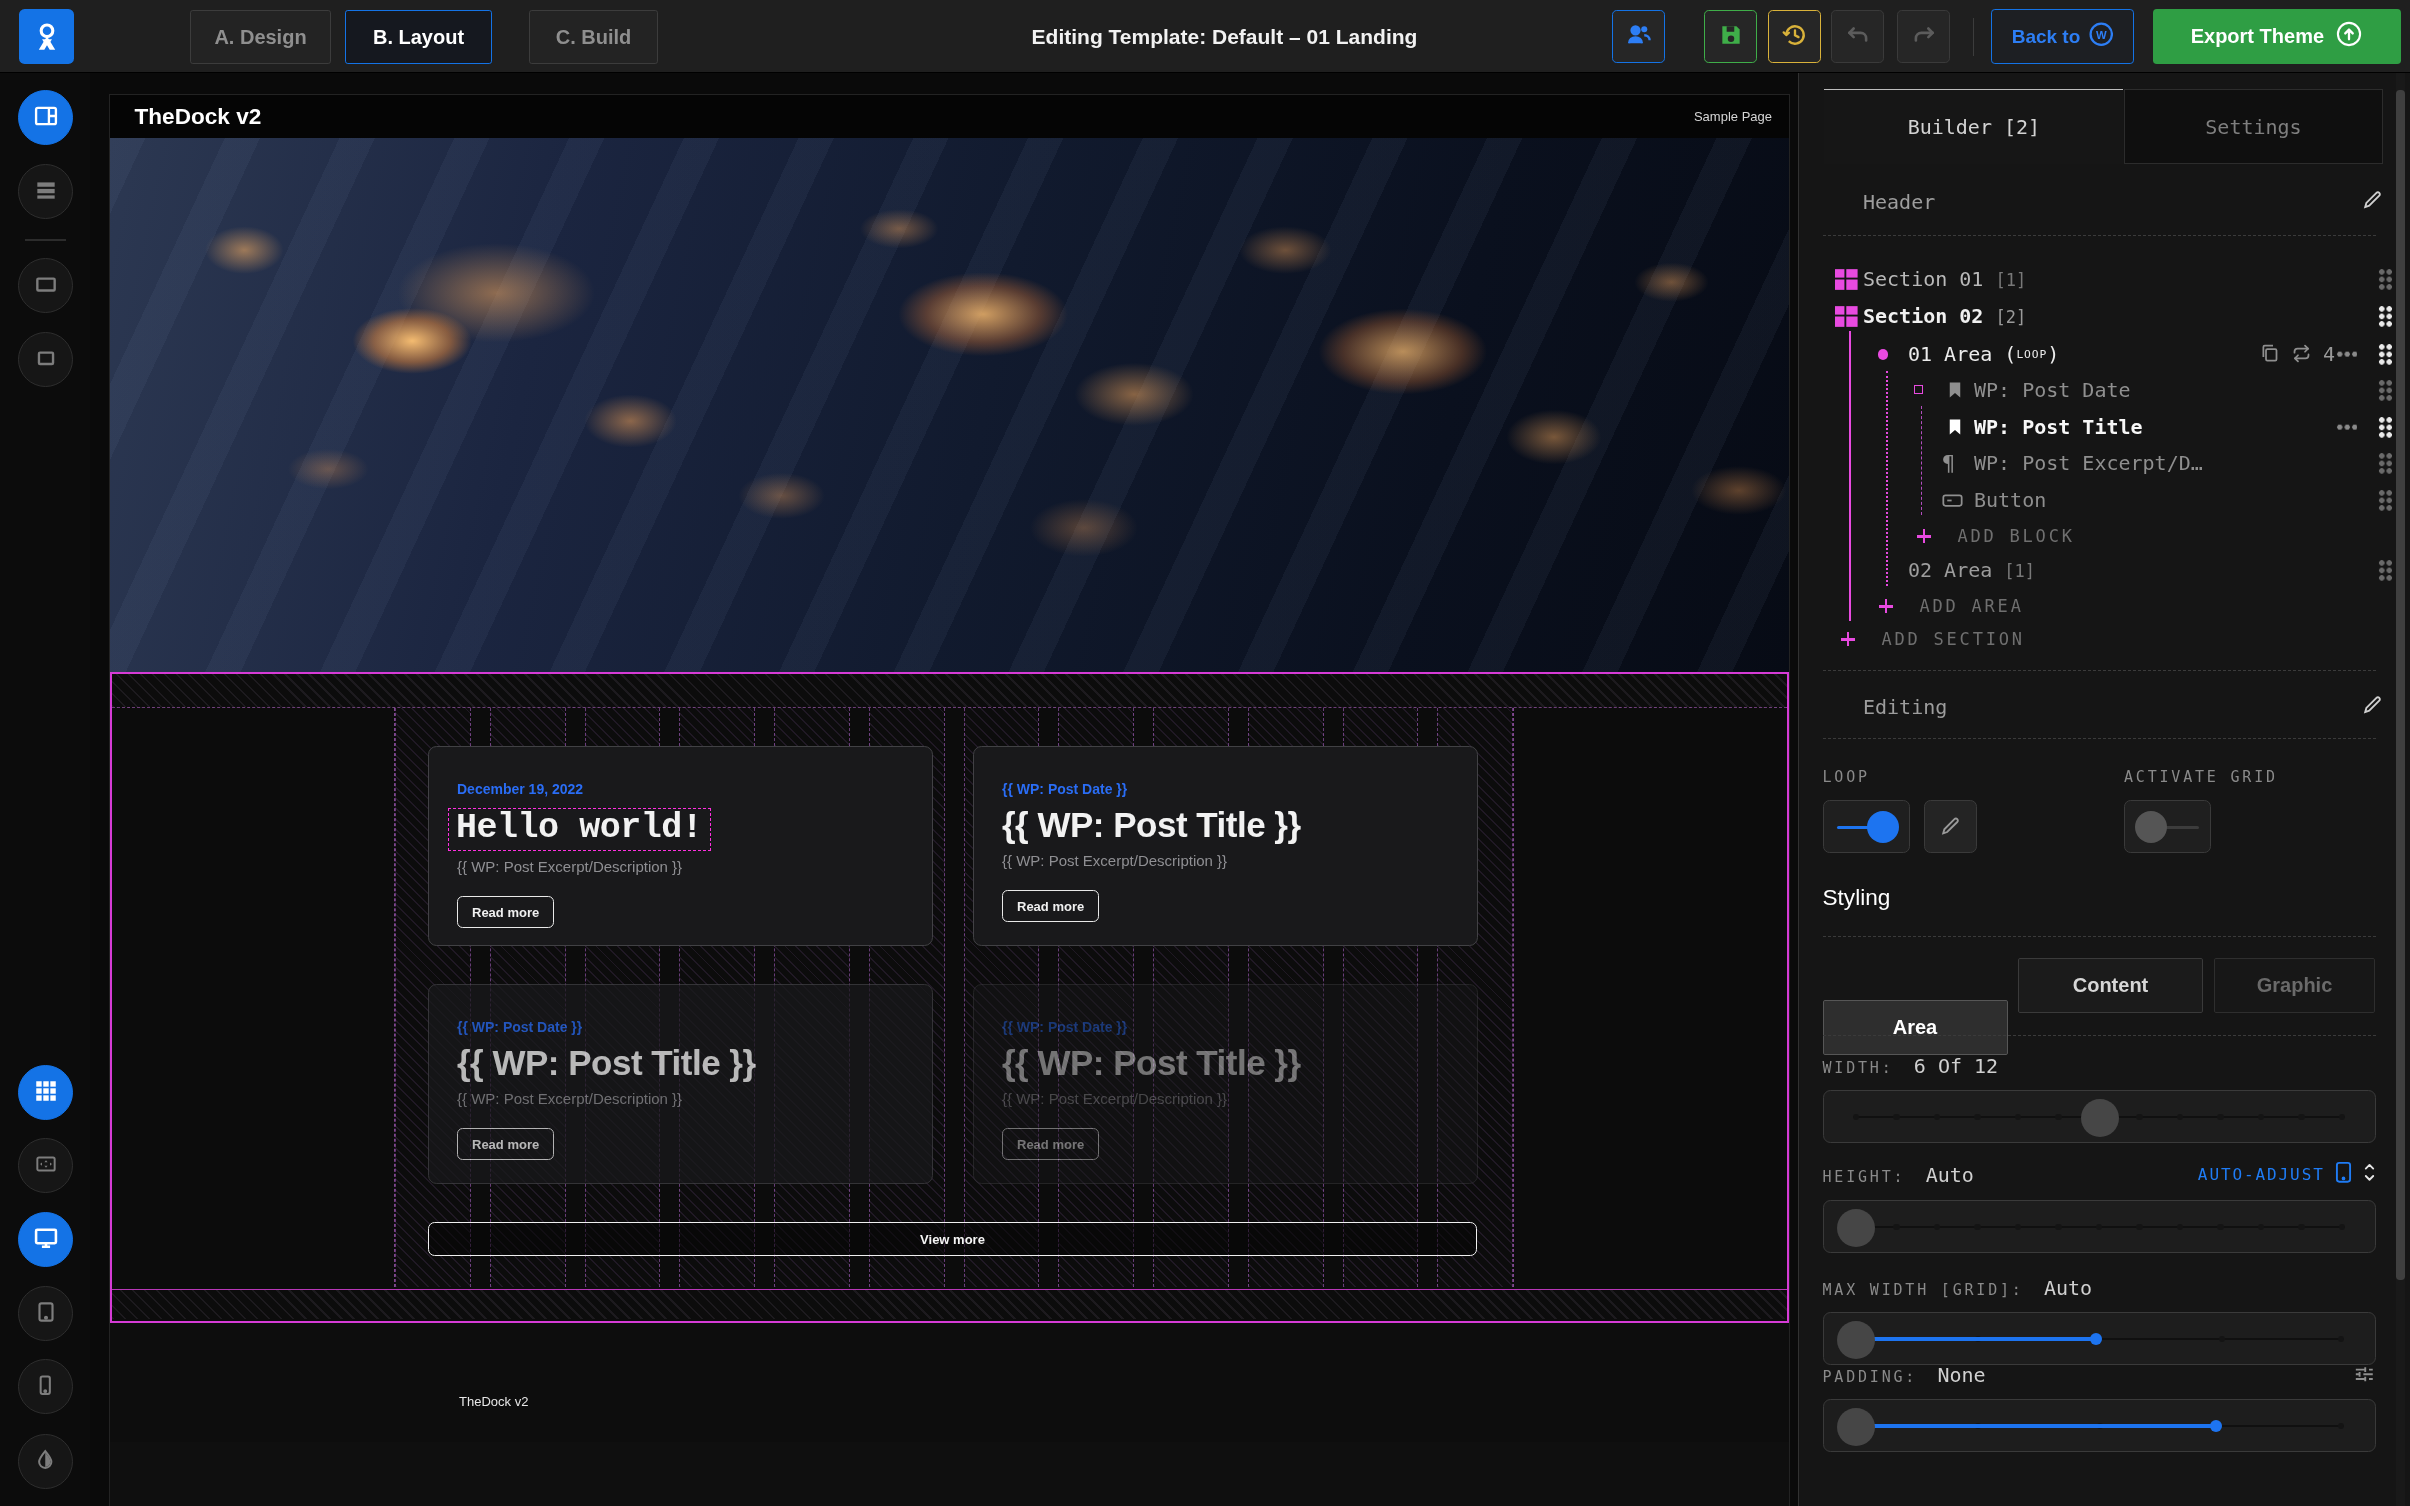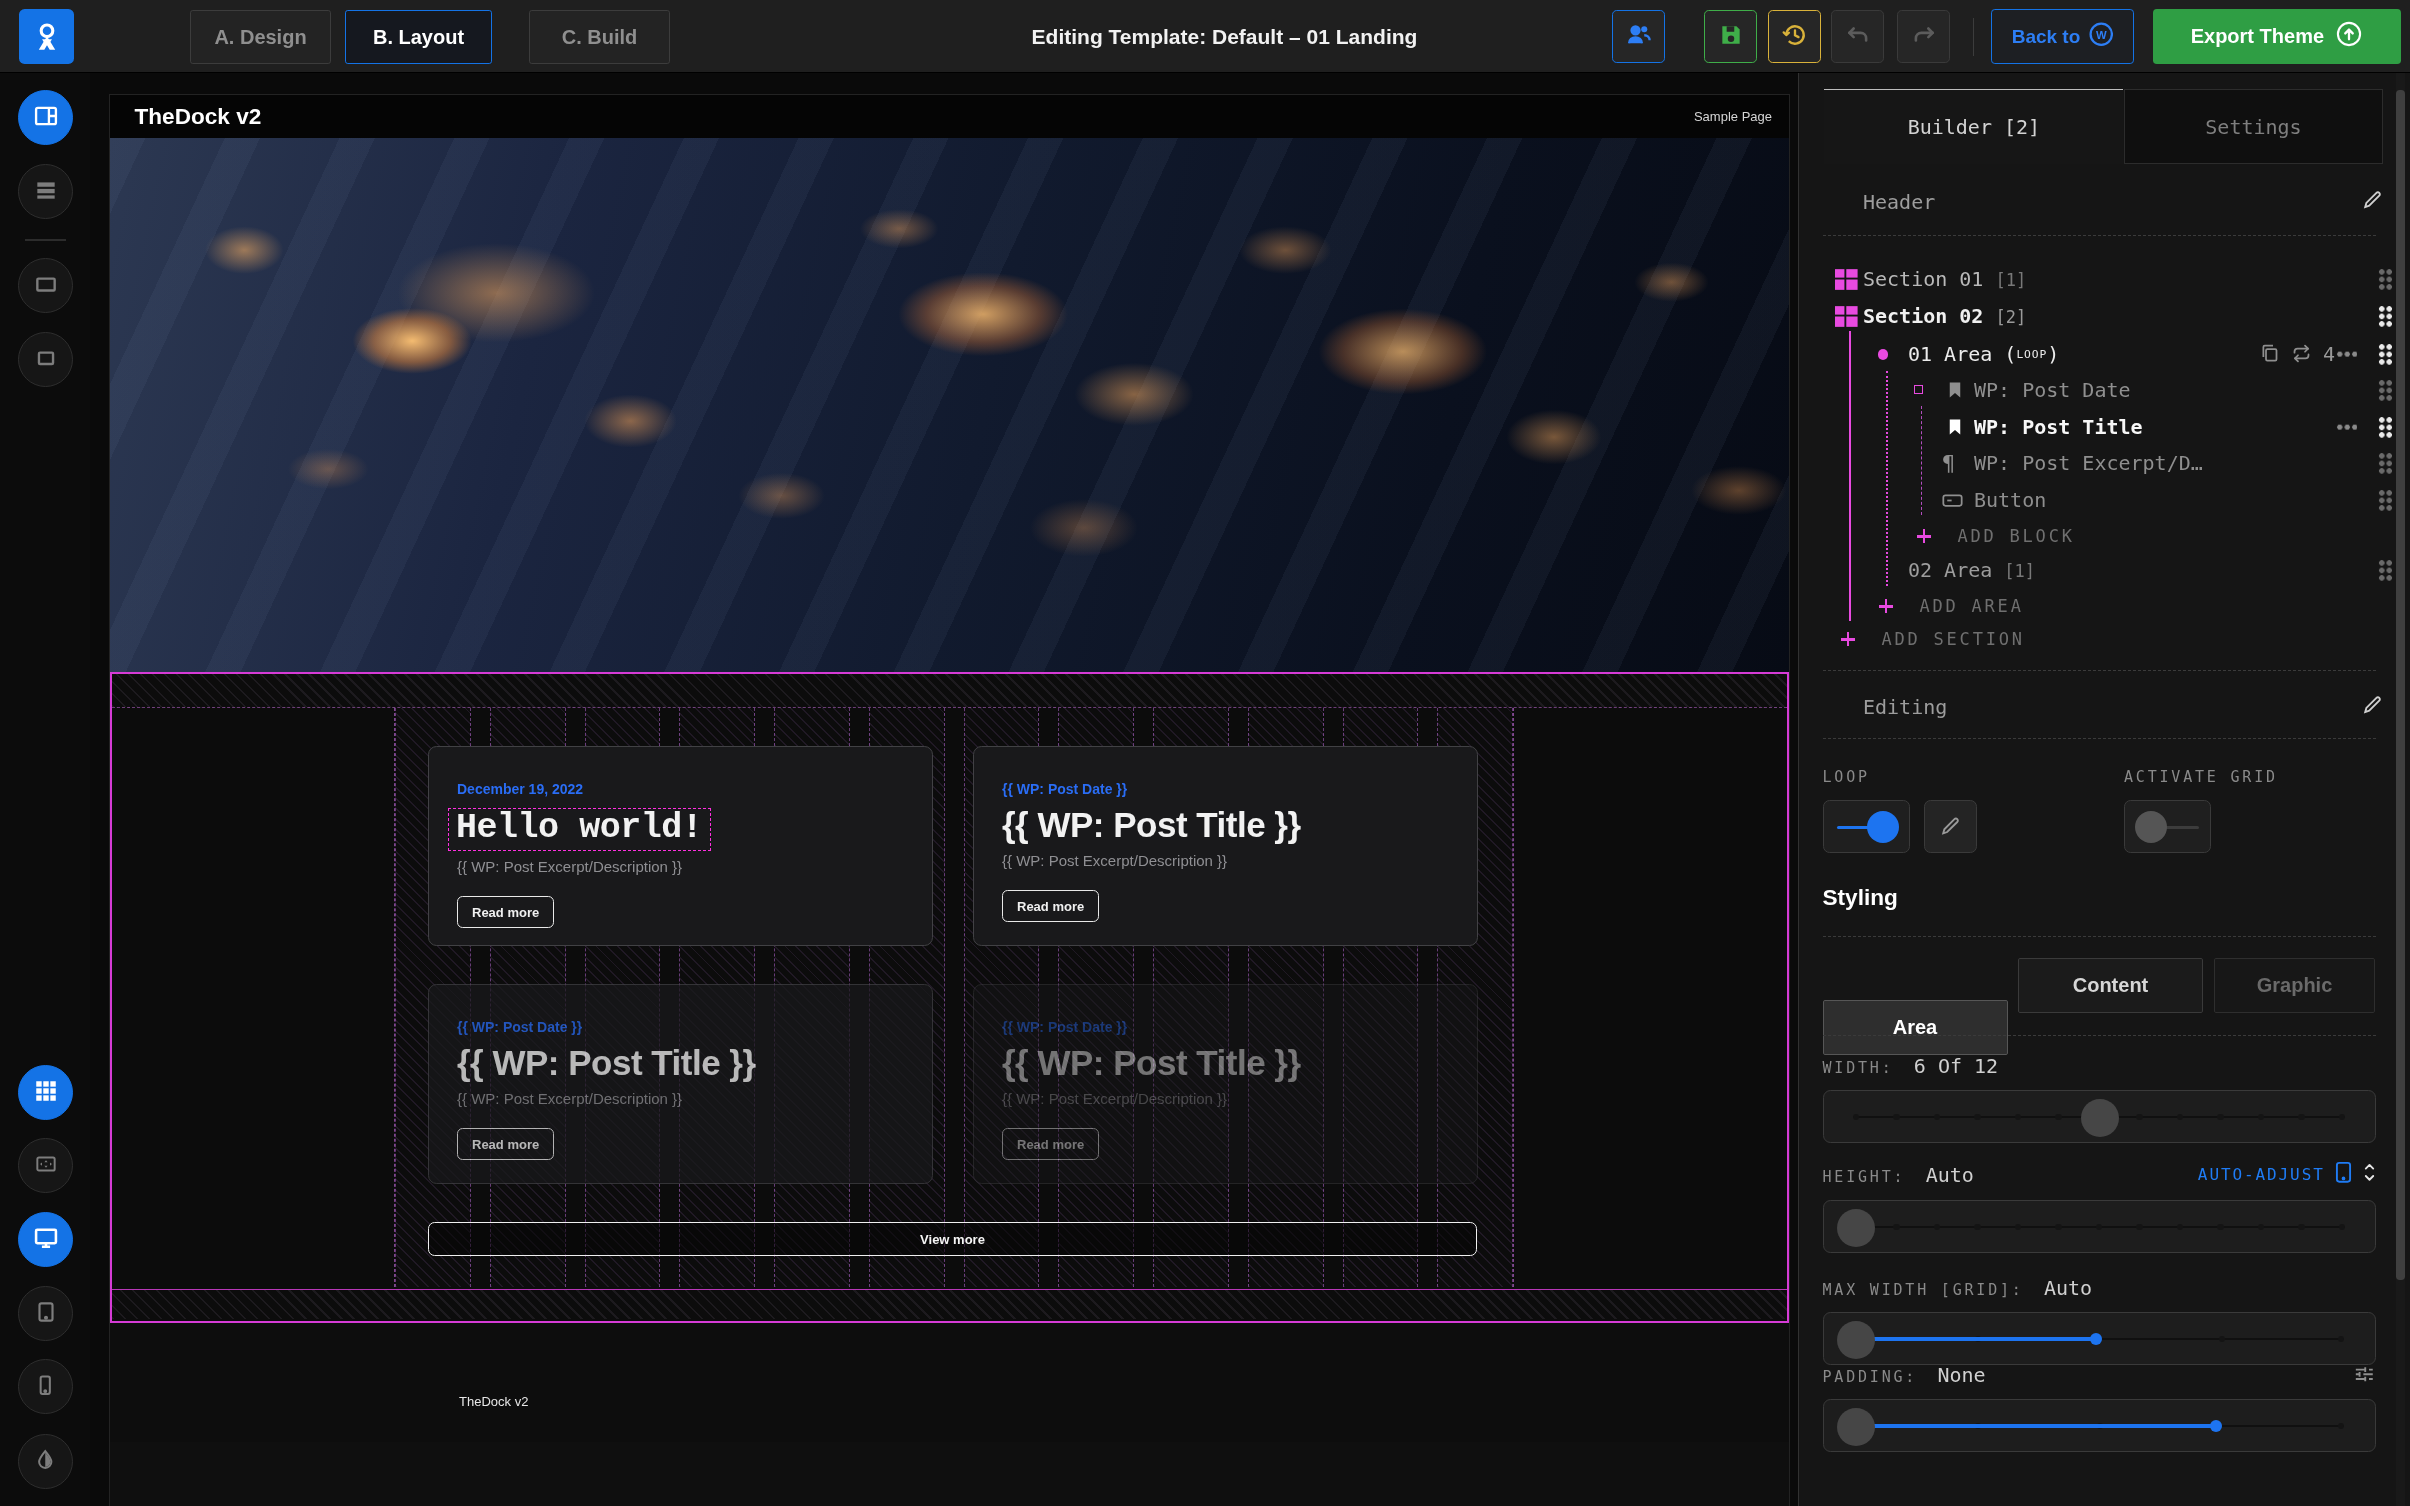--- a/index.html
+++ b/index.html
@@ -6,21 +6,21 @@
   body { background:#000; font-family:"Liberation Sans","DejaVu Sans",sans-serif; }
   .app { position:relative; width:2411px; height:1507px; background:#0a0a0a; overflow:hidden; }
 
   
   .topbar { position:absolute; left:0; top:0; width:2411px; height:73px; background:#1f1f1f; border-bottom:0.9px solid #000; z-index:50; }
   .logo { position:absolute; left:19px; top:9.4px; width:55px; height:55px; background:#1473e6; border-radius:5.6px; display:flex; align-items:center; justify-content:center; }
   .mode-tab { position:absolute; top:10.4px; height:54px; border-radius:2.8px; background:#232323; border:0.9px solid #3c3c3c; color:#8f8f8f; font-weight:bold; font-size:20px; display:flex; align-items:center; justify-content:center; cursor:pointer; }
   .mode-tab.active { background:#15181f; border:1.9px solid #1473e6; color:#fff; }
   .tab-design { left:190px; width:141px; }
   .tab-layout { left:345px; width:147px; }
-  .tab-build  { left:529px; width:141px; }
+  .tab-build  { left:529px; width:129px; }
   .topbar-title { position:absolute; left:942px; top:0; width:565px; height:73px; display:flex; align-items:center; justify-content:center; color:#f2f2f2; font-weight:bold; font-size:21px; }
   .icon-btn { position:absolute; top:10.4px; width:53px; height:53px; border-radius:4.7px; background:#262626; border:0.9px solid #3a3a3a; display:flex; align-items:center; justify-content:center; cursor:pointer; }
   .btn-users   { left:1612px; border-color:#1473e6; }
   .btn-save    { left:1704px; border-color:#3fae49; }
   .btn-history { left:1768px; border-color:#d9b23a; }
   .btn-undo    { left:1831px; }
   .btn-redo    { left:1897px; }
   .top-divider { position:absolute; left:1973px; top:18px; width:0.9px; height:38px; background:#3c3c3c; }
   .btn-backto { position:absolute; left:1991px; top:9.4px; width:143px; height:55px; border-radius:3.8px; background:#1d1f23; border:1.9px solid #1473e6; color:#2d7ef5; font-weight:bold; font-size:19px; display:flex; align-items:center; justify-content:center; gap:8.5px; cursor:pointer; }
   .btn-export { position:absolute; left:2153px; top:9.4px; width:248px; height:55px; border-radius:3.8px; background:#2f9e44; border:none; color:#fff; font-weight:bold; font-size:20px; display:flex; align-items:center; justify-content:center; gap:11.3px; cursor:pointer; }
@@ -101,21 +101,21 @@
   .plabel { font-size:15px; color:#8a8a8a; letter-spacing:2.8px; }
   .pvalue { font-size:20px; color:#d0d0d0; }
   .toggle { position:absolute; width:87px; height:53px; background:#1f1f1f; border:0.9px solid #3a3a3a; border-radius:6.6px; cursor:pointer; }
   .toggle .bar { position:absolute; top:24.5px; height:3.8px; border-radius:1.9px; }
   .toggle .knob { position:absolute; top:10.4px; width:32px; height:32px; border-radius:50%; }
   .toggle.on .bar { left:13px; width:40px; background:#1d74f0; }
   .toggle.on .knob { left:43px; background:#1d74f0; }
   .toggle.off .bar { left:36px; width:38px; background:#3c3c3c; }
   .toggle.off .knob { left:10.4px; background:#555; }
   .sq-btn { position:absolute; width:53px; height:53px; background:#242424; border:0.9px solid #3a3a3a; border-radius:6.6px; display:flex; align-items:center; justify-content:center; color:#9a9a9a; cursor:pointer; }
-  .styling-h { font-family:"Liberation Sans",sans-serif; font-weight:bold; font-size:22.6px; color:#fff;text-align:right; }
+  .styling-h { font-family:"Liberation Sans",sans-serif; font-weight:normal; font-size:22.6px; color:#fff;text-align:right; }
   .stab { position:absolute; height:55px; display:flex; align-items:center; justify-content:center; font-family:"Liberation Sans",sans-serif; font-weight:bold; font-size:20px; border-radius:1.9px; cursor:pointer; }
   .stab-area { left:23.5px; width:185px; background:#2e2e2e; border:0.9px solid #565656; color:#fff; }
   .stab-content { left:219px; width:185px; background:#1b1b1b; border:0.9px solid #3a3a3a; color:#d6d6d6; }
   .stab-graphic { left:415px; width:161px; background:#171717; border:0.9px solid #2e2e2e; color:#6a6a6a; }
   .slider { position:absolute; left:23.5px; width:553px; height:53px; background:#1d1d1d; border:0.9px solid #3a3a3a; border-radius:7.5px; }
   .slider .track { position:absolute; left:32px; right:32px; top:24.5px; height:2.8px; background:#101010; }
   .slider .ticks { position:absolute; left:29px; right:29px; top:22.6px; display:flex; justify-content:space-between; }
   .slider .tick { width:6.6px; height:6.6px; border-radius:50%; background:#141414; }
   .slider .knob { position:absolute; top:7.5px; width:38px; height:38px; border-radius:50%; background:#464646; cursor:pointer; }
   .slider .fill { position:absolute; top:23.5px; height:4.7px; background:#1d74f0; border-radius:1.9px; }

